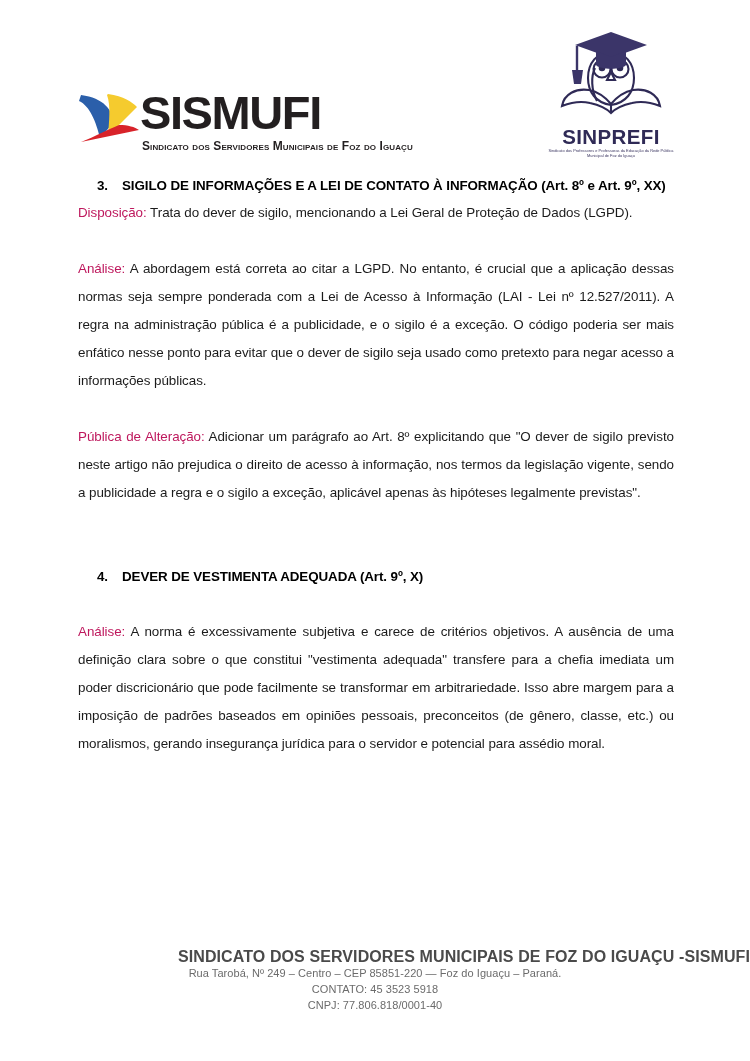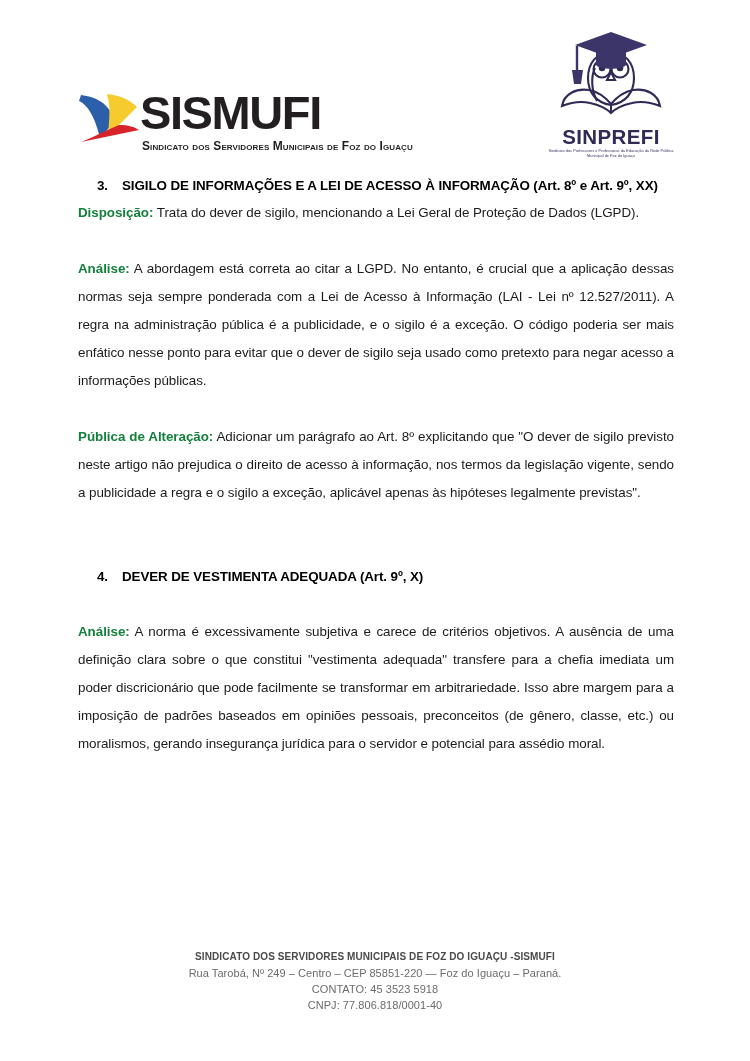--- a/index.html
+++ b/index.html
@@ -133,45 +133,46 @@
 
   p.para {
     font-size: 13.4px;
     line-height: 28px;
     margin: 0;
     text-align: justify;
     letter-spacing: -0.05px;
     color: #1b1b1b;
   }
   p.para b {
-    font-weight: bold;
-    color: #15803d;
+    font-weight: normal;
+    color: #be185d;
   }
   .gap {
     height: 28px;
   }
   .gap-lg {
     height: 56px;
   }
 
   
   .footer {
     position: absolute;
     left: 0;
     bottom: 48px;
     width: 750px;
     text-align: center;
     color: #5a5a5a;
   }
   .footer .f-org {
     font-weight: bold;
-    font-size: 10px;
+    font-size: 16px;
     line-height: 16px;
     color: #4a4a4a;
     letter-spacing: 0.1px;
+    text-align: right;
   }
   .footer .f-line {
     font-size: 11px;
     line-height: 16px;
     color: #6b6b6b;
     letter-spacing: 0.05px;
   }
 </style>
 </head>
 <body>
@@ -221,21 +222,21 @@
     <div class="sinprefi-word">SINPREFI</div>
     <div class="sinprefi-tag">Sindicato dos Professores e Professoras da Educação da Rede Pública Municipal de Foz do Iguaçu</div>
   </div>
 
 </div>
 
 <div class="content">
 
   <div class="section-heading">
     <span class="num">3.</span>
-    <span class="htext">SIGILO DE INFORMAÇÕES E A LEI DE ACESSO À INFORMAÇÃO (Art. 8º e Art. 9º, XX)</span>
+    <span class="htext">SIGILO DE INFORMAÇÕES E A LEI DE CONTATO À INFORMAÇÃO (Art. 8º e Art. 9º, XX)</span>
   </div>
 
   <p class="para"><b>Disposição:</b><span> Trata do dever de sigilo, mencionando a Lei Geral de Proteção de Dados (LGPD).</span></p>
 
   <div class="gap"></div>
 
   <p class="para"><b>Análise:</b><span> A abordagem está correta ao citar a LGPD. No entanto, é crucial que a aplicação dessas normas seja sempre ponderada com a Lei de Acesso à Informação (LAI - Lei nº 12.527/2011). A regra na administração pública é a publicidade, e o sigilo é a exceção. O código poderia ser mais enfático nesse ponto para evitar que o dever de sigilo seja usado como pretexto para negar acesso a informações públicas.</span></p>
 
   <div class="gap"></div>
 

